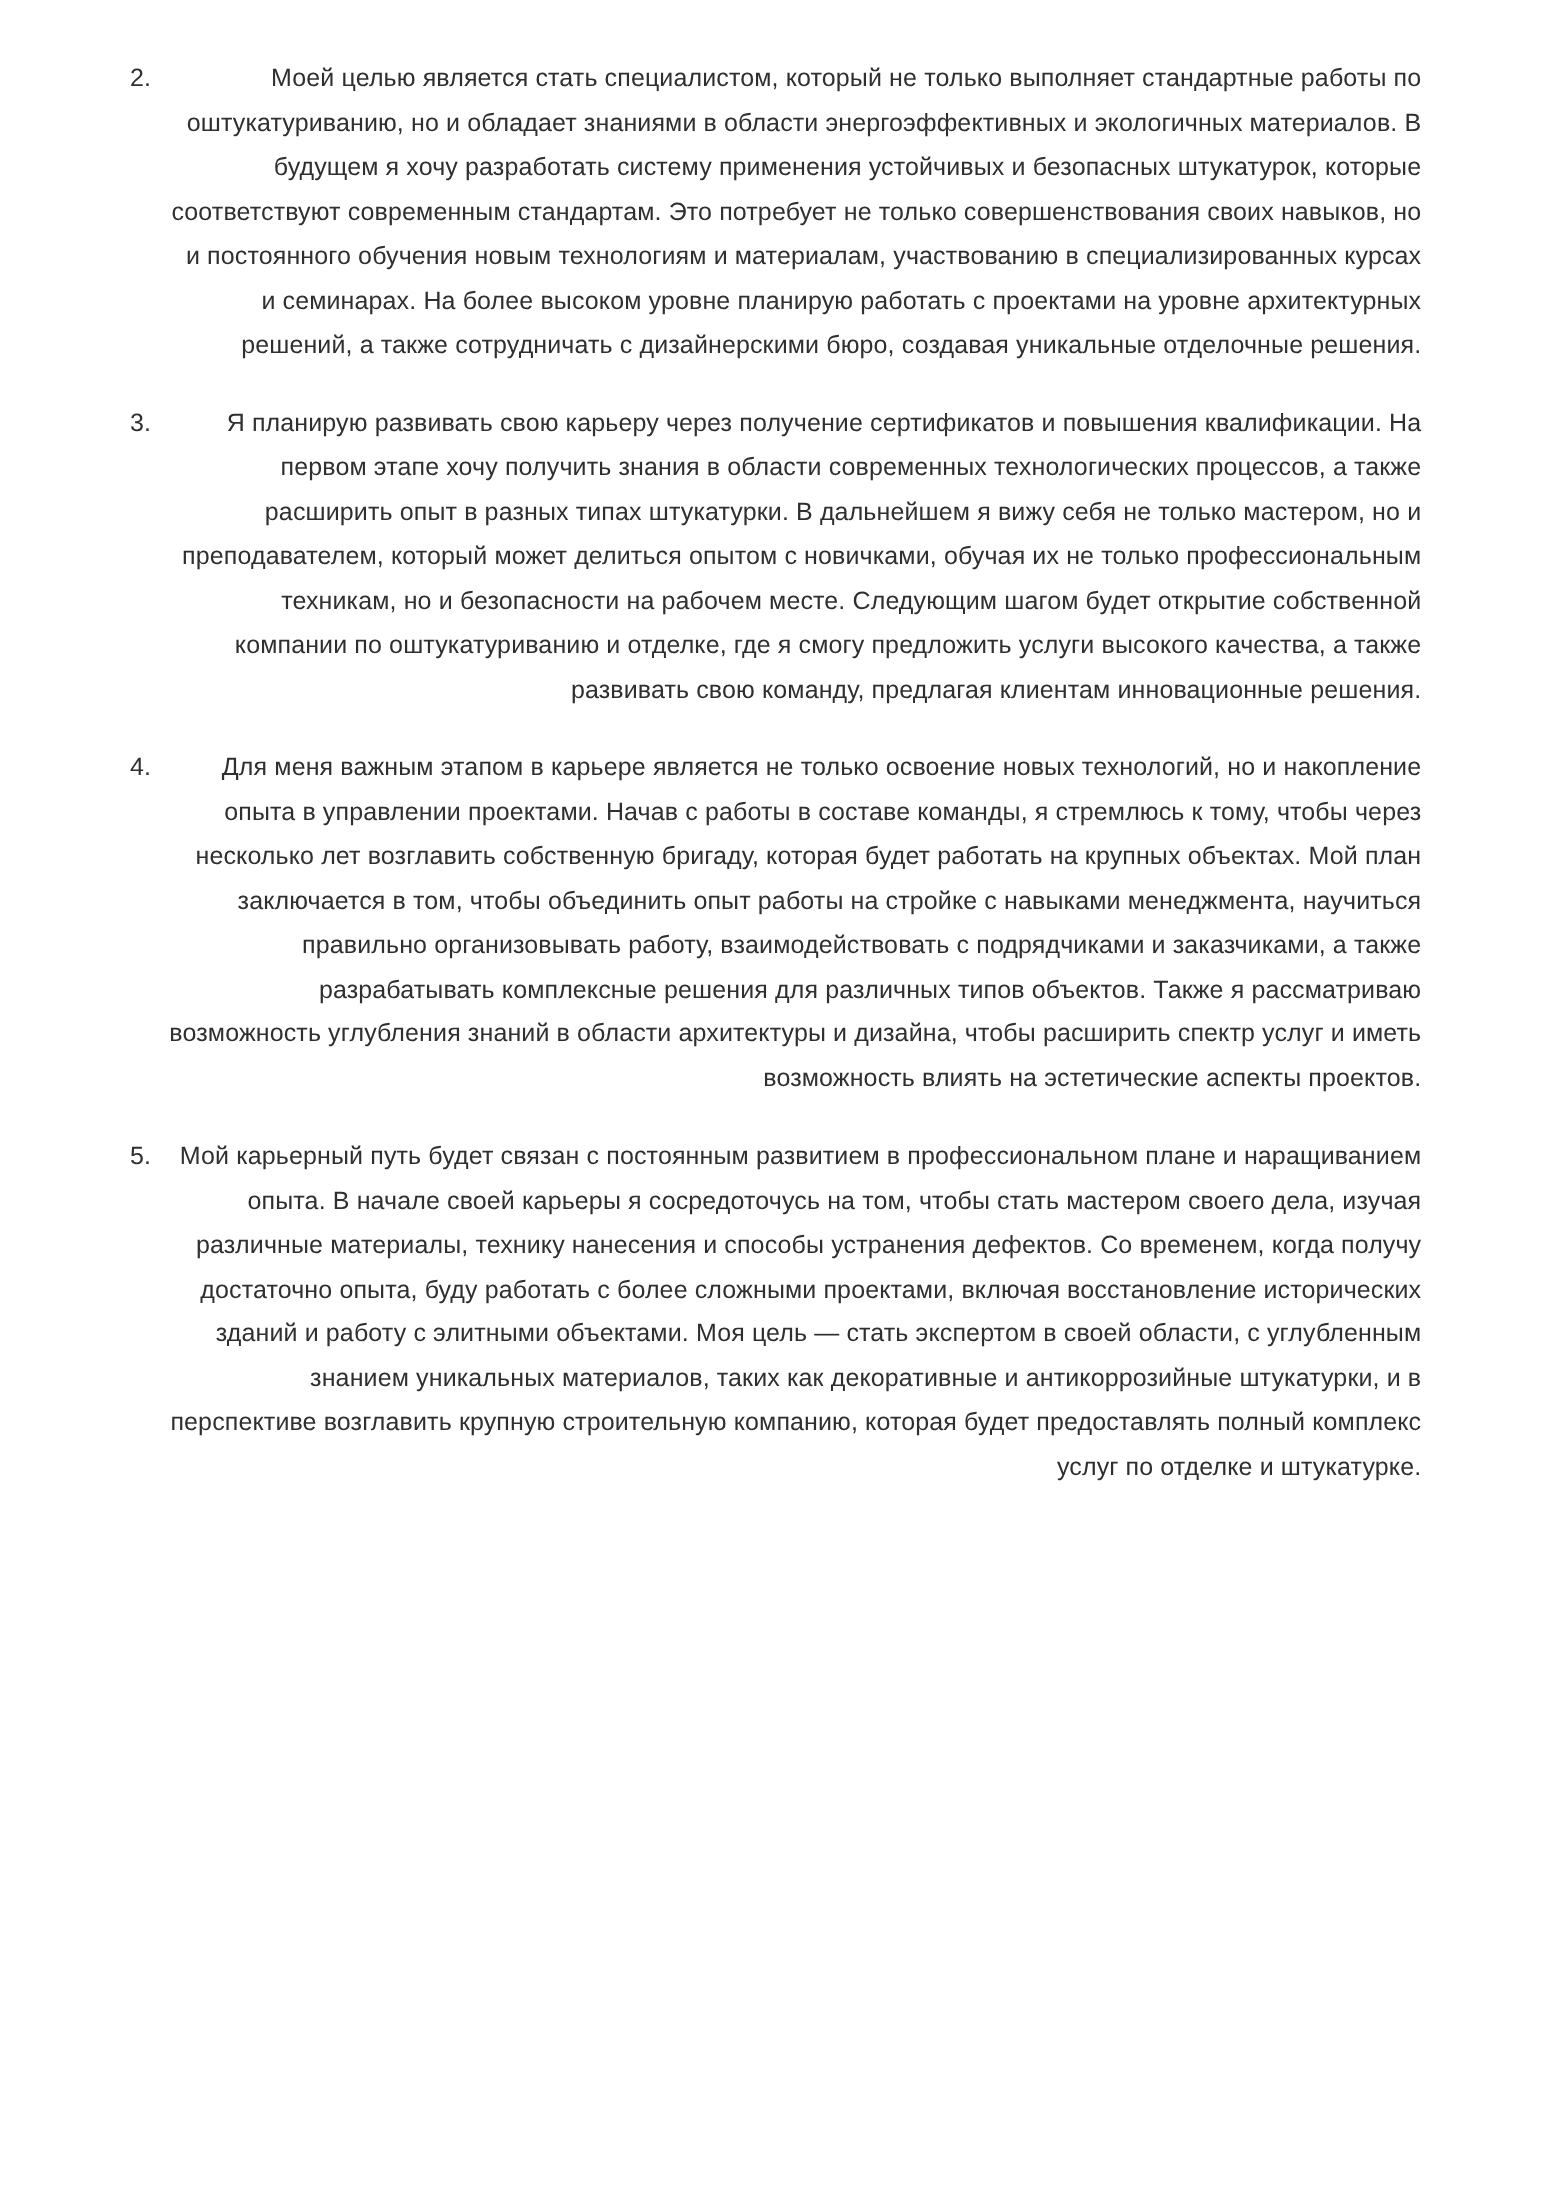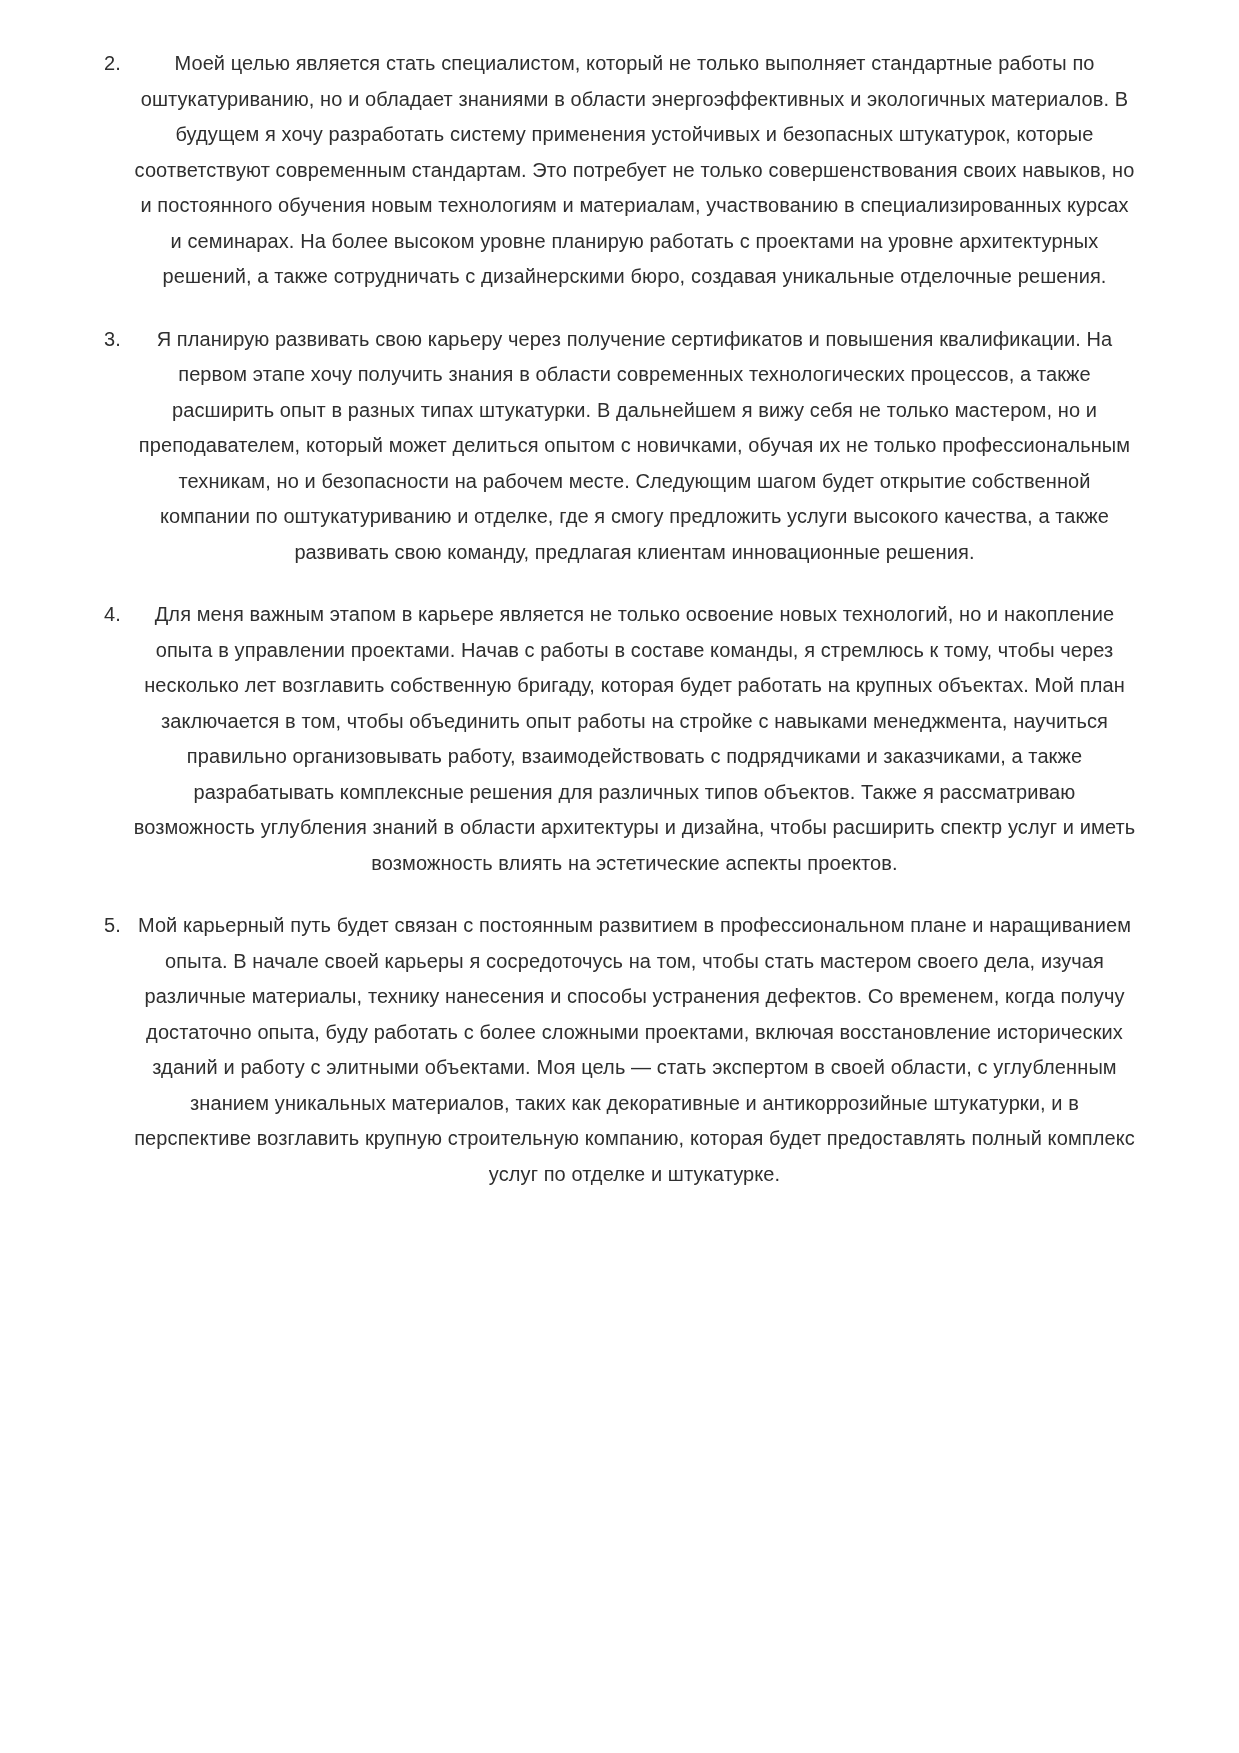--- a/index.html
+++ b/index.html
@@ -36,21 +36,21 @@
     margin-bottom: 0;
   }
   .item-number {
     flex: 0 0 auto;
     width: 28px;
     text-align: left;
     white-space: nowrap;
   }
   .item-text {
     flex: 1 1 auto;
-    text-align: center;
+    text-align: right;
   }
 </style>
 </head>
 <body>
 
 <div class="page">
   <div class="doc-list">
 
     <div class="doc-item">
       <span class="item-number">2.</span>

